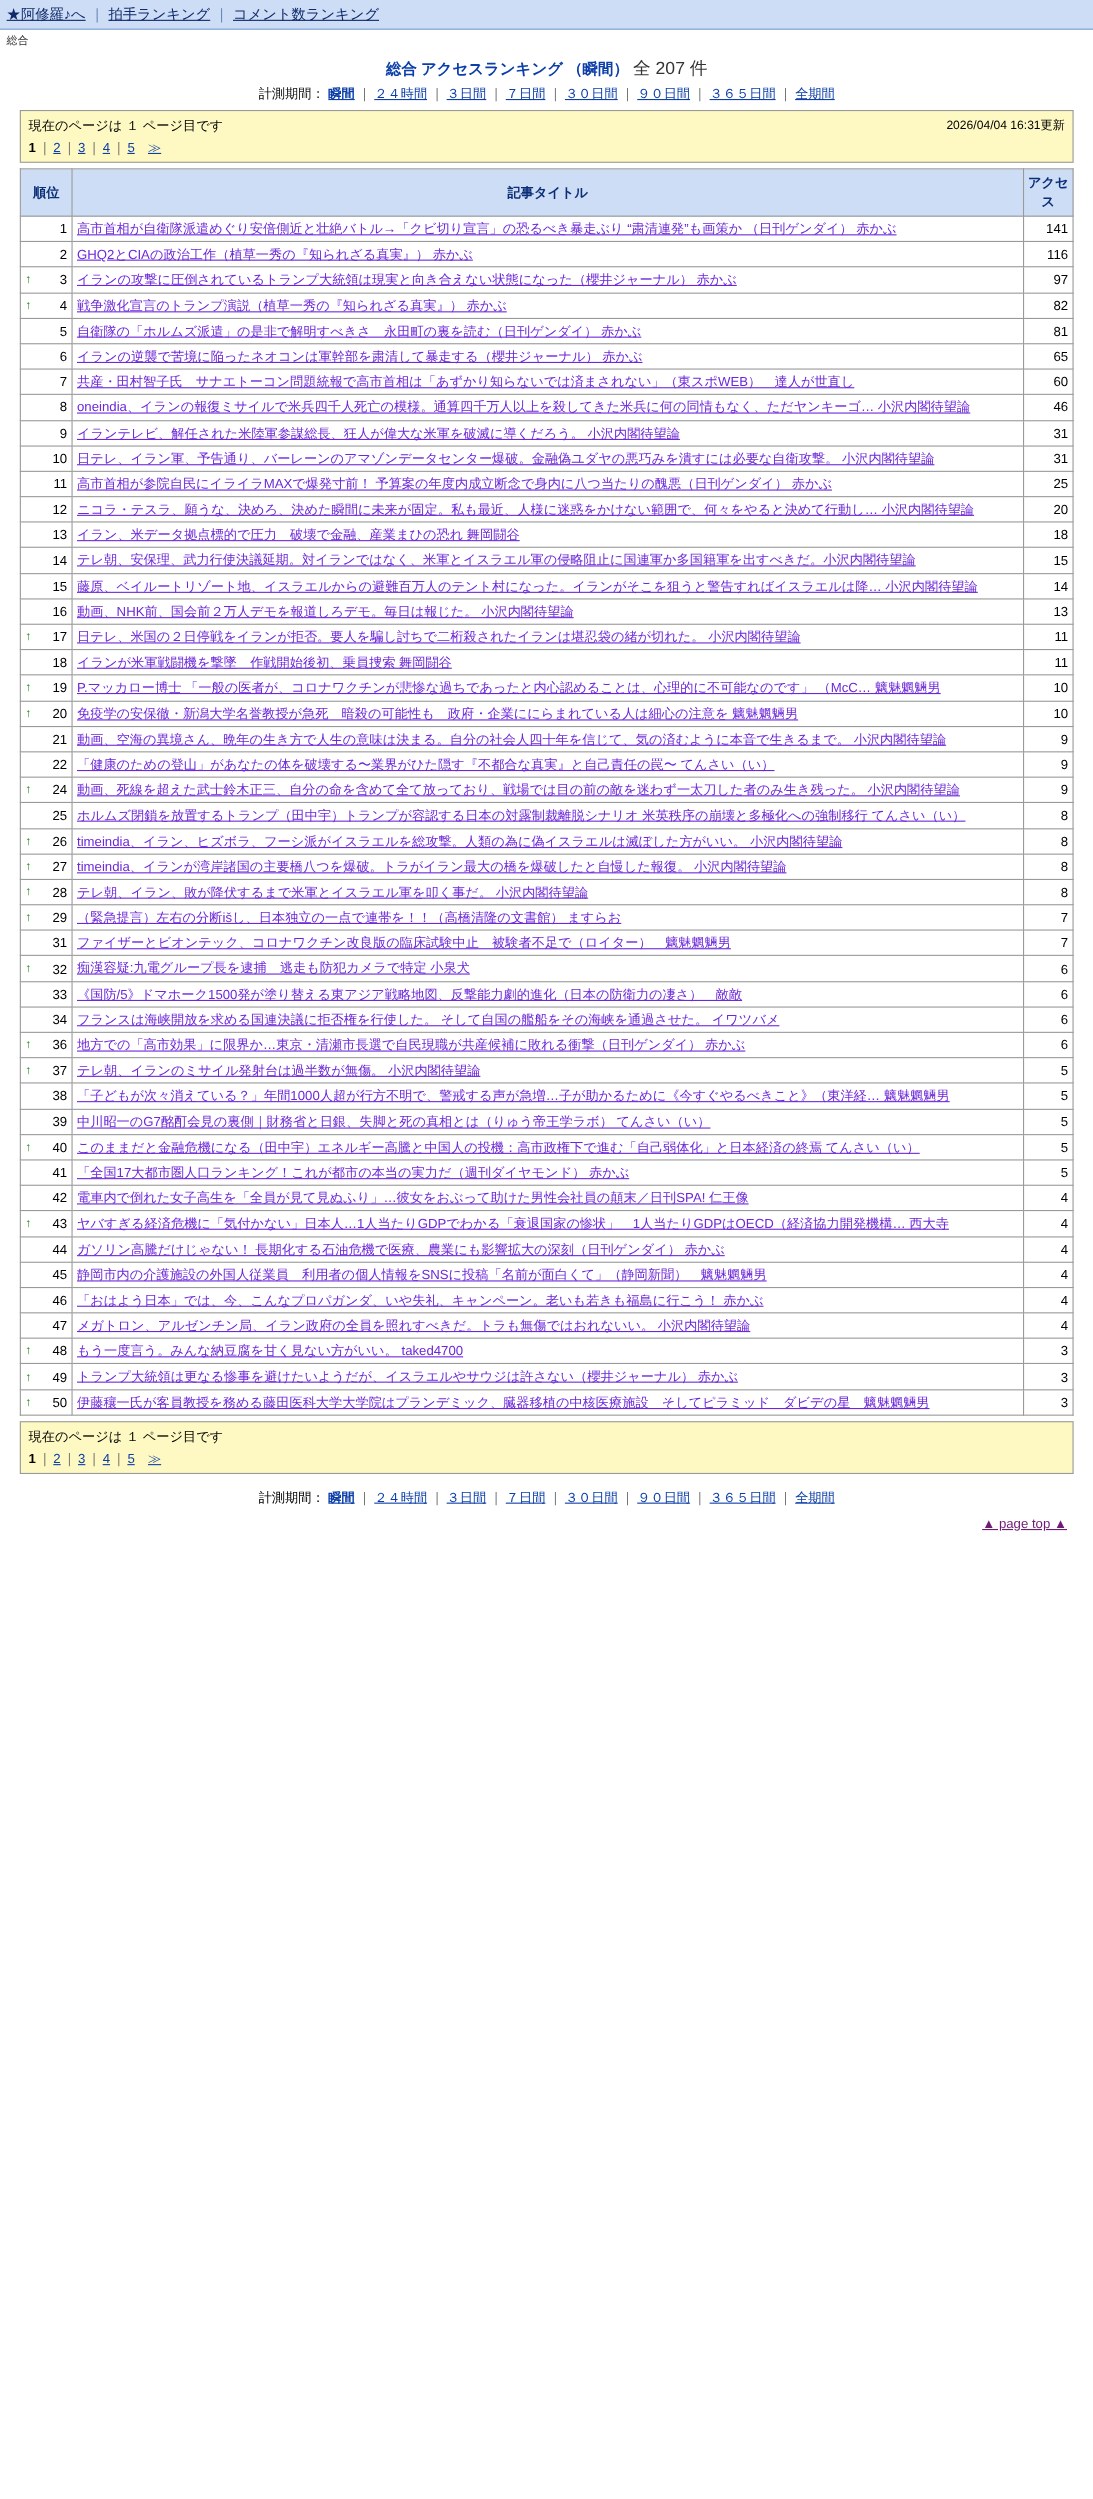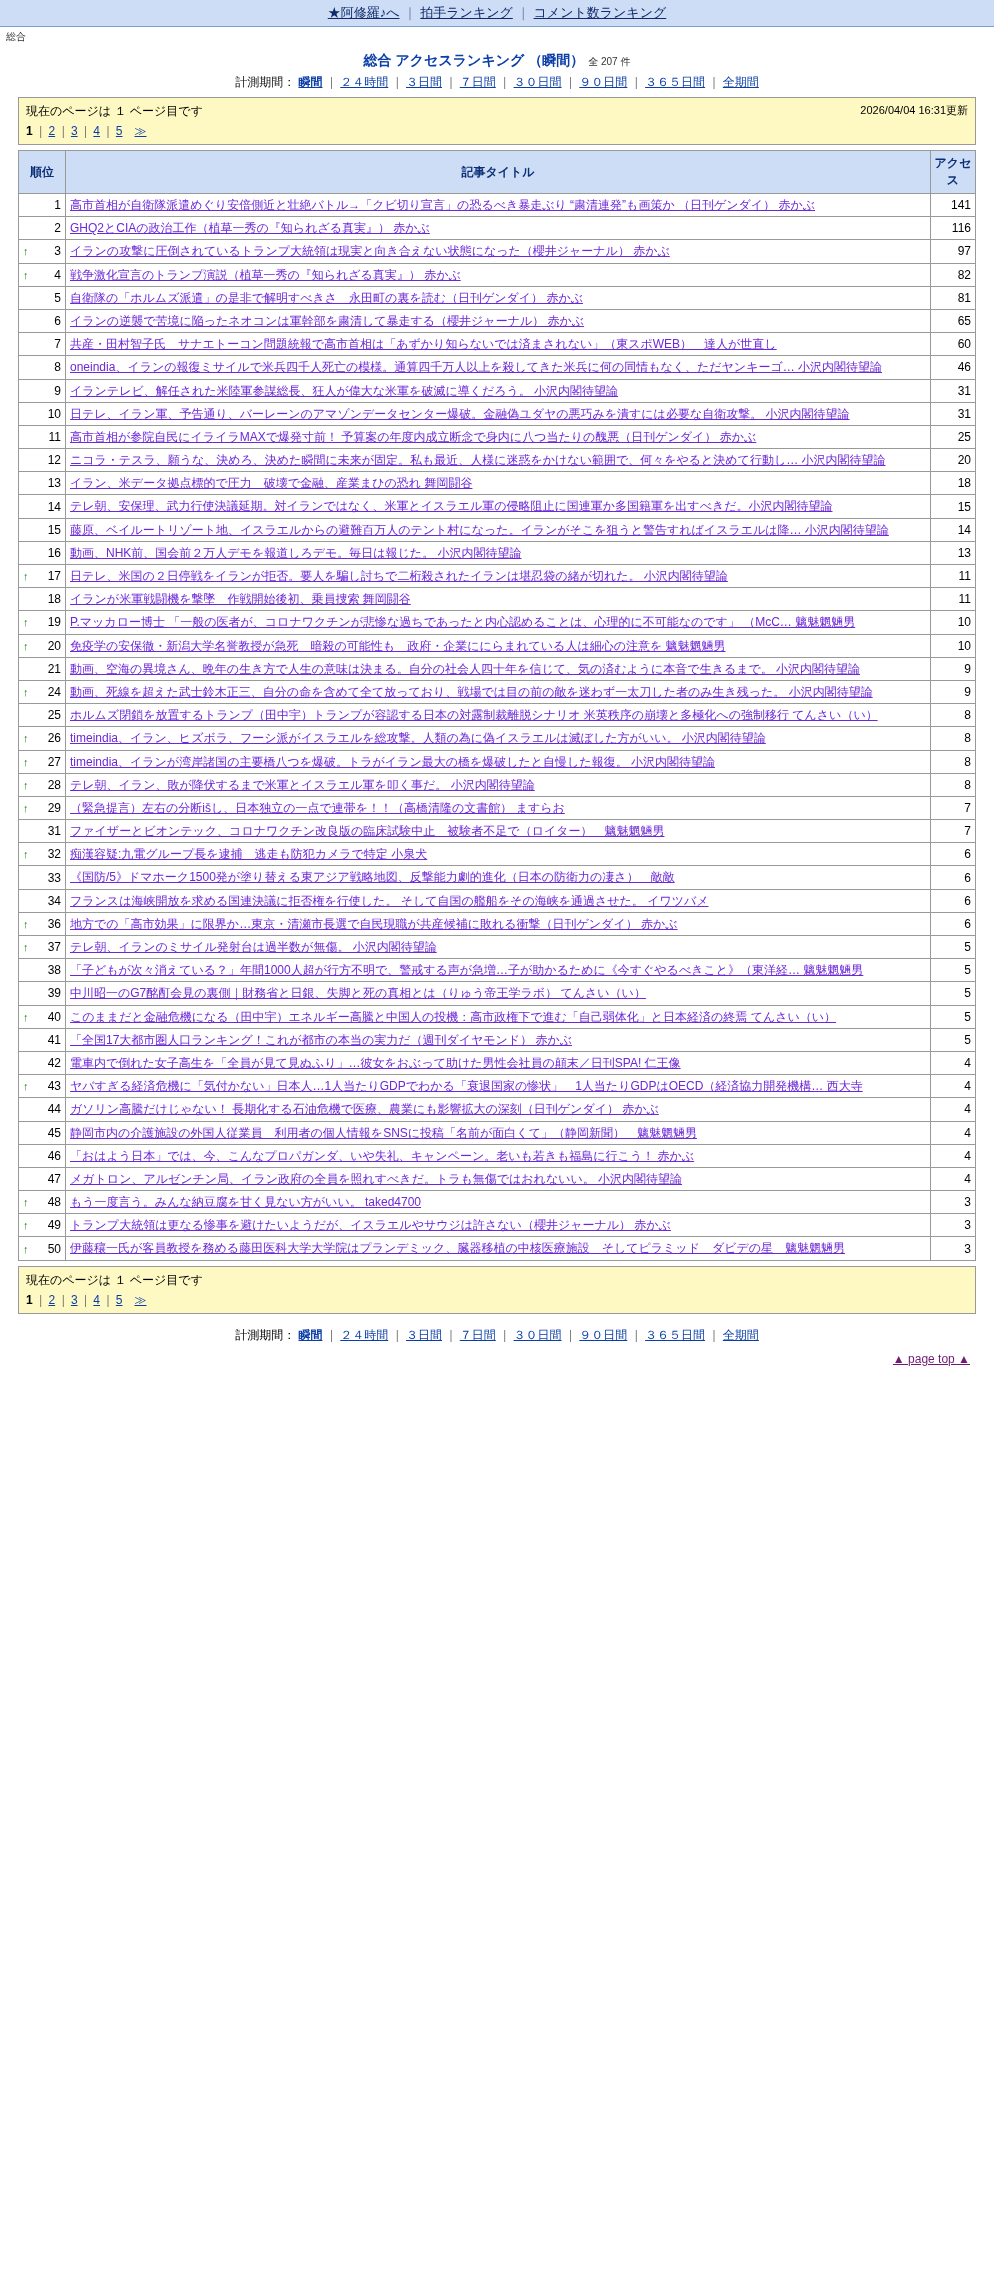--- a/index.html
+++ b/index.html
@@ -12,21 +12,20 @@
   body {
     width: 994px;
   }
   a { text-decoration: underline; }
   .topbar {
     background: #ccddf5;
     border-bottom: 1px solid #7a9fd0;
     font-size: 13px;
     padding: 4px 6px;
     color: #102a6b;
-    text-align: center;
   }
   .topbar a {
     color: #102a6b;
     text-decoration: underline;
   }
   .topbar .sep { color: #5577aa; padding: 0 4px; }
   .crumb {
     font-size: 10px;
     color: #333;
     padding: 3px 6px 2px 6px;
@@ -36,21 +35,21 @@
     margin: 0 auto;
   }
   .title-line {
     text-align: center;
     font-size: 14px;
     font-weight: bold;
     color: #0b3ea8;
     padding: 6px 0 2px 0;
   }
   .title-line .count {
-    font-size: 10px;
+    font-size: 16px;
     font-weight: normal;
     color: #333;
   }
   .period-line {
     text-align: center;
     font-size: 12px;
     padding: 2px 0 6px 0;
     color: #111;
   }
   .period-line a {
@@ -278,20 +277,25 @@
           <td class="rk"><span class="arrow">↑</span><span>20</span></td>
           <td class="ttl"><a href="#">免疫学の安保徹・新潟大学名誉教授が急死　暗殺の可能性も　政府・企業ににらまれている人は細心の注意を 魑魅魍魎男</a></td>
           <td class="ac">10</td>
         </tr>
         <tr>
           <td class="rk"><span>21</span></td>
           <td class="ttl"><a href="#">動画、空海の異境さん、晩年の生き方で人生の意味は決まる。自分の社会人四十年を信じて、気の済むように本音で生きるまで。 小沢内閣待望論</a></td>
           <td class="ac">9</td>
         </tr>
         <tr>
+          <td class="rk"><span>22</span></td>
+          <td class="ttl"><a href="#">「健康のための登山」があなたの体を破壊する〜業界がひた隠す『不都合な真実』と自己責任の罠〜 てんさい（い）</a></td>
+          <td class="ac">9</td>
+        </tr>
+        <tr>
           <td class="rk"><span class="arrow">↑</span><span>24</span></td>
           <td class="ttl"><a href="#">動画、死線を超えた武士鈴木正三、自分の命を含めて全て放っており、戦場では目の前の敵を迷わず一太刀した者のみ生き残った。 小沢内閣待望論</a></td>
           <td class="ac">9</td>
         </tr>
         <tr>
           <td class="rk"><span>25</span></td>
           <td class="ttl"><a href="#">ホルムズ閉鎖を放置するトランプ（田中宇）トランプが容認する日本の対露制裁離脱シナリオ 米英秩序の崩壊と多極化への強制移行 てんさい（い）</a></td>
           <td class="ac">8</td>
         </tr>
         <tr>

